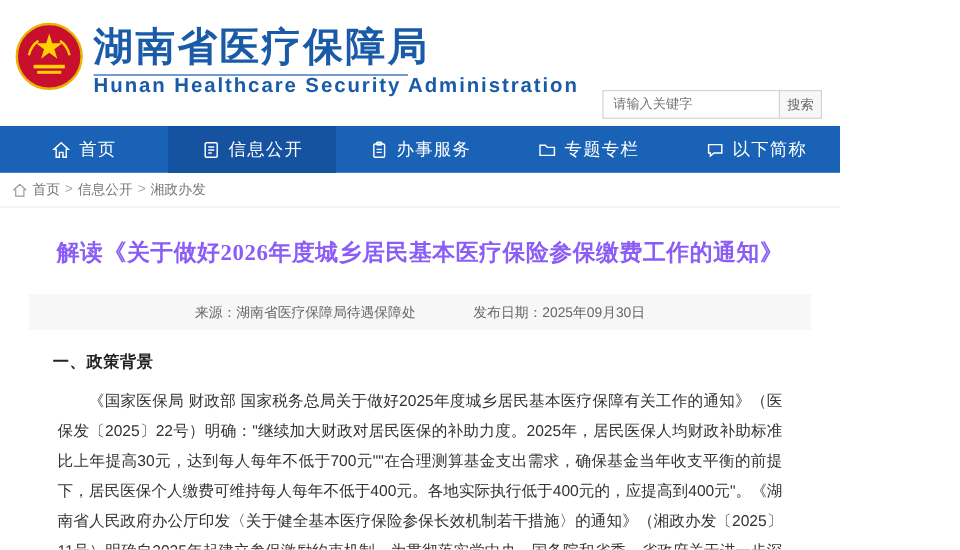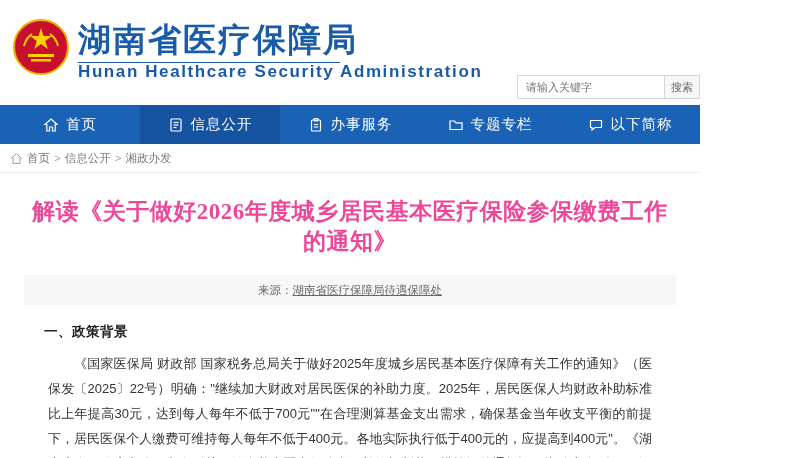--- a/index.html
+++ b/index.html
@@ -63,21 +63,21 @@
     position: absolute;
     left: 78px;
     top: 62px;
     width: 262px;
     height: 1px;
     background: #1a5ba8;
   }
 
   .search-box {
     position: absolute;
-    right: 0px;
+    right: 15px;
     top: 75px;
     display: flex;
     align-items: center;
   }
   .search-input {
     width: 130px;
     height: 22px;
     border: 1px solid #d4d4d4;
     border-right: none;
     background: #fff;
@@ -155,38 +155,38 @@
   .breadcrumb .sep { color: #aaa; }
 
   
   .article {
     padding: 0 24px;
   }
   .doc-title {
     margin: 24px 0 0 0;
     text-align: center;
     font-family: "Liberation Serif", serif;
-    font-size: 23px;
+    font-size: 19px;
     font-weight: bold;
-    color: #ec4899;
+    color: #8b5cf6;
     line-height: 30px;
     letter-spacing: 0.5px;
   }
   .meta-bar {
     margin-top: 18px;
     height: 30px;
     background: #f7f7f7;
     display: flex;
     align-items: center;
     justify-content: center;
     gap: 48px;
     font-size: 11.5px;
     color: #666;
   }
-  .meta-bar .val { color: #666; text-decoration: underline; }
+  .meta-bar .val { color: #666; }
 
   .section-head {
     margin: 18px 0 0 20px;
     font-size: 13.5px;
     font-weight: bold;
     color: #222;
     letter-spacing: 0.5px;
   }
   .body-text {
     margin: 10px 24px 0 24px;
@@ -295,19 +295,22 @@
     <a>湘政办发</a>
   </div>
 
   <div class="article">
     <h1 class="doc-title">解读《关于做好2026年度城乡居民基本医疗保险参保缴费工作的通知》</h1>
 
     <div class="meta-bar">
       <div>
         <span>来源：</span><span class="val">湖南省医疗保障局待遇保障处</span>
       </div>
+      <div>
+        <span>发布日期：</span><span class="val">2025年09月30日</span>
+      </div>
     </div>
 
     <div class="section-head">一、政策背景</div>
     <p class="body-text">《国家医保局 财政部 国家税务总局关于做好2025年度城乡居民基本医疗保障有关工作的通知》（医保发〔2025〕22号）明确："继续加大财政对居民医保的补助力度。2025年，居民医保人均财政补助标准比上年提高30元，达到每人每年不低于700元""在合理测算基金支出需求，确保基金当年收支平衡的前提下，居民医保个人缴费可维持每人每年不低于400元。各地实际执行低于400元的，应提高到400元"。《湖南省人民政府办公厅印发〈关于健全基本医疗保险参保长效机制若干措施〉的通知》（湘政办发〔2025〕11号）明确自2025年起建立参保激励约束机制。为贯彻落实党中央、国务院和省委、省政府关于进一步深化医疗保障制度改革的决策部署，指导做好2026年度城乡居民基本医疗保险参保缴费工作，湖南省医疗保障局、湖南省教育厅、湖南省民政厅、湖南省财政厅、湖南省农业农村厅、国家税务总局湖南省税务局、湖南省残疾人联合会等7部门印发了《关于做好2026年度城乡居民基本医疗保险参保缴费工作的通知》（湘医保发〔2025〕46号，以下简称《通知》）。</p>
   </div>
 
 </div>
 
 </body></html>

